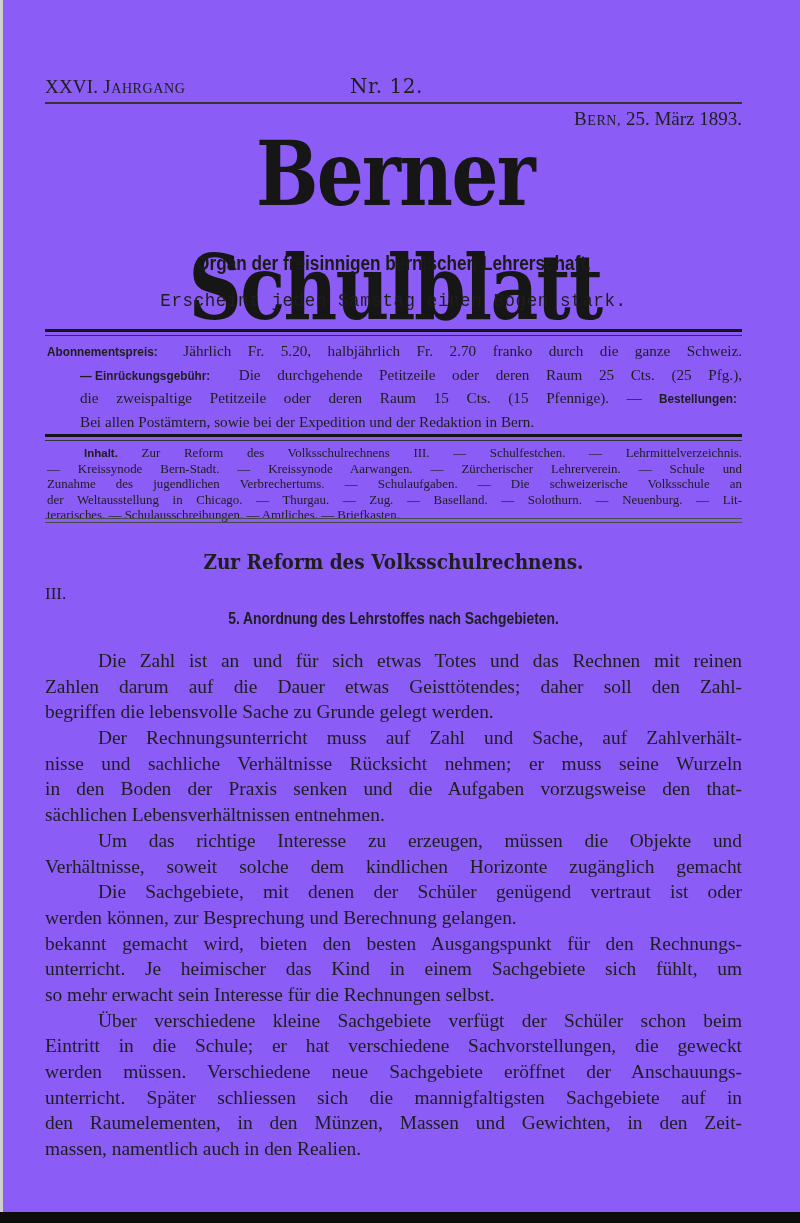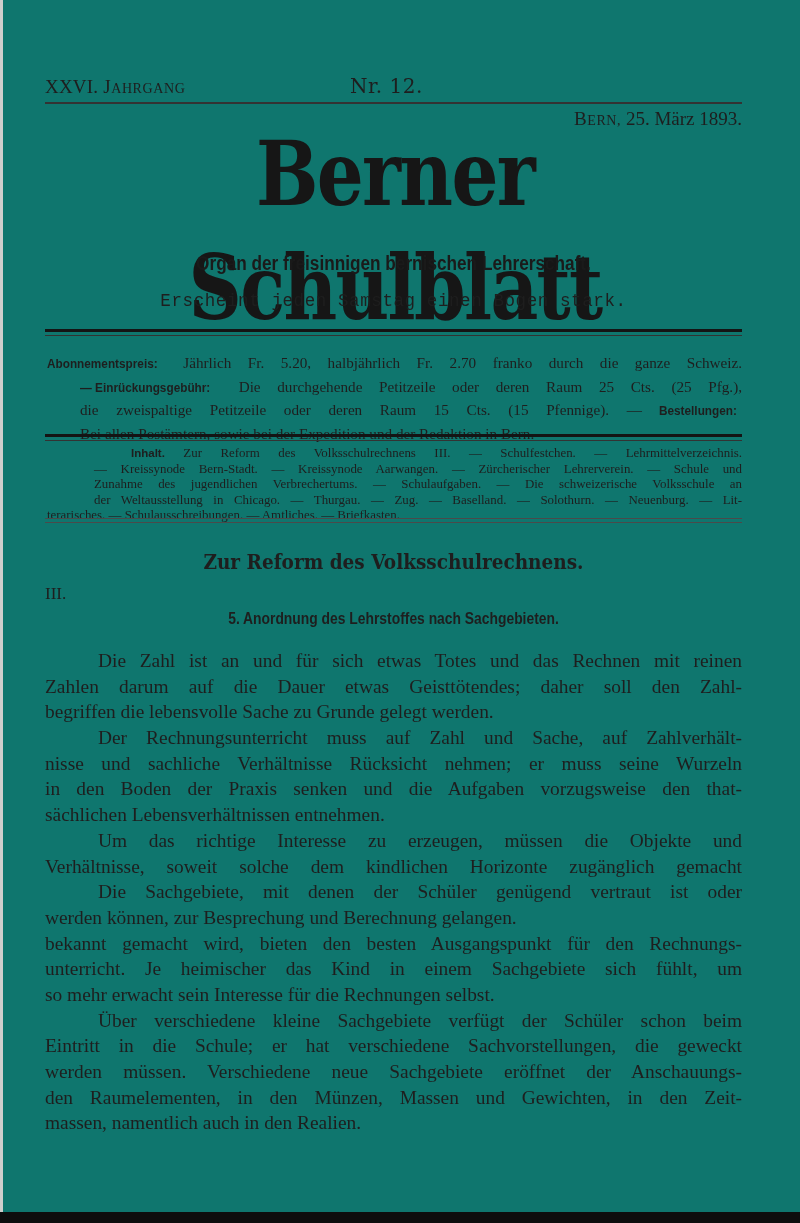--- a/index.html
+++ b/index.html
@@ -4,21 +4,21 @@
 <style>
   html, body { margin: 0; padding: 0; }
   body {
     width: 800px; height: 1223px; overflow: hidden; position: relative;
     background: #e3e3e1;
     color: #1e1e1e;
     font-family: "Liberation Serif", "DejaVu Serif", serif;
   }
   .page {
     position: absolute; left: 0; top: 0; width: 800px; height: 1212px;
-    background: #0f766e;
+    background: #8b5cf6;
   }
   .bottom-bar { position: absolute; left: 0; top: 1212px; width: 800px; height: 11px; background: #0d0d0d; }
   .left-edge { position: absolute; left: 0; top: 0; width: 3px; height: 1212px; background: #cfcfcd; }
 
   .masthead { position: absolute; left: 45px; top: 76px; width: 697px; height: 22px; font-size: 19px; }
   .mh-left { position: absolute; left: 0; top: 0; letter-spacing: 0.2px; }
   .mh-left .sc { font-size: 14px; letter-spacing: 0.6px; }
   .mh-center { position: absolute; left: 305px; top: -2px; font-family: "DejaVu Serif", serif; font-weight: normal; font-size: 20px; letter-spacing: 0.5px; }
   .mh-right { position: absolute; right: 0; top: 0; margin-top: 32px; }
   .mh-right .sc { font-size: 14px; letter-spacing: 0.6px; }
@@ -35,29 +35,29 @@
     font-family: "Liberation Sans", sans-serif; font-weight: bold; font-size: 20px;
     transform: scaleX(0.86); transform-origin: center top; color: #1a1a1a;
   }
   .tagline {
     position: absolute; left: 45px; top: 291px; width: 697px; text-align: center;
     font-family: Liberation Mono, monospace; font-size: 17.5px; letter-spacing: 0.6px;
   }
   .rule-thick { position: absolute; left: 45px; width: 697px; height: 3px; background: #141414; }
   .rule-thin  { position: absolute; left: 45px; width: 697px; height: 1px; background: #333; }
 
-  .subs { position: absolute; left: 47px; top: 340px; width: 695px; font-size: 15.2px; line-height: 22.5px; margin-top: 12px; }
+  .subs { position: absolute; left: 47px; top: 340px; width: 695px; font-size: 15.2px; line-height: 22.5px; }
   .subs p { margin: 0; }
   .subs .ind { padding-left: 33px; }
   .subs .b { font-family: "Liberation Sans", sans-serif; font-weight: bold; font-size: 13.4px; display: inline-block; transform: scaleX(0.88); transform-origin: left center; margin-right: -6px; }
   .subs .jl { text-align: justify; text-align-last: justify; }
 
   .toc { position: absolute; left: 47px; top: 446px; width: 695px; font-size: 12.9px; line-height: 15.6px; }
   .toc p { margin: 0; text-align: justify; }
-  .toc .jl { text-align-last: justify; margin-left: 47px; }
+  .toc .jl { text-align-last: justify; }
   .toc .b { font-family: "Liberation Sans", sans-serif; font-weight: bold; font-size: 11.5px; }
   .toc .ind { padding-left: 37px; }
 
   .rule-dbl1 { position: absolute; left: 45px; top: 518px; width: 697px; height: 1.4px; background: #4a4a4a; }
   .rule-dbl2 { position: absolute; left: 45px; top: 522px; width: 697px; height: 1.4px; background: #4a4a4a; }
 
   .art-title { position: absolute; left: 45px; top: 549px; width: 697px; text-align: center; font-family: "DejaVu Serif", serif; font-weight: bold; font-size: 21px; transform: scaleX(0.88); transform-origin: center top; }
   .art-num { position: absolute; left: 45px; top: 584px; width: 697px; text-align: left; font-size: 17px; }
   .art-sub { position: absolute; left: 45px; top: 609px; width: 697px; text-align: center; font-family: "Liberation Sans", sans-serif; font-weight: bold; font-size: 16.5px; transform: scaleX(0.84); transform-origin: center top; }
 
@@ -128,17 +128,18 @@
       <span class="line first">Um das richtige Interesse zu erzeugen, müssen die Objekte und</span>
       <span class="line mid">Verhältnisse, soweit solche dem kindlichen Horizonte zugänglich gemacht</span>
       <span class="line first">Die Sachgebiete, mit denen der Schüler genügend vertraut ist oder</span>
       <span class="line last">werden können, zur Besprechung und Berechnung gelangen.</span>
       <span class="line mid">bekannt gemacht wird, bieten den besten Ausgangspunkt für den Rechnungs-</span>
       <span class="line mid">unterricht. Je heimischer das Kind in einem Sachgebiete sich fühlt, um</span>
       <span class="line last">so mehr erwacht sein Interesse für die Rechnungen selbst.</span>
       <span class="line first">Über verschiedene kleine Sachgebiete verfügt der Schüler schon beim</span>
       <span class="line mid">Eintritt in die Schule; er hat verschiedene Sachvorstellungen, die geweckt</span>
       <span class="line mid">werden müssen. Verschiedene neue Sachgebiete eröffnet der Anschauungs-</span>
+      <span class="line mid">unterricht. Später schliessen sich die mannigfaltigsten Sachgebiete auf in</span>
       <span class="line mid">den Raumelementen, in den Münzen, Massen und Gewichten, in den Zeit-</span>
       <span class="line last">massen, namentlich auch in den Realien.</span>
     </div>
 </div>
 <div class="bottom-bar"></div>
 
 </body></html>

